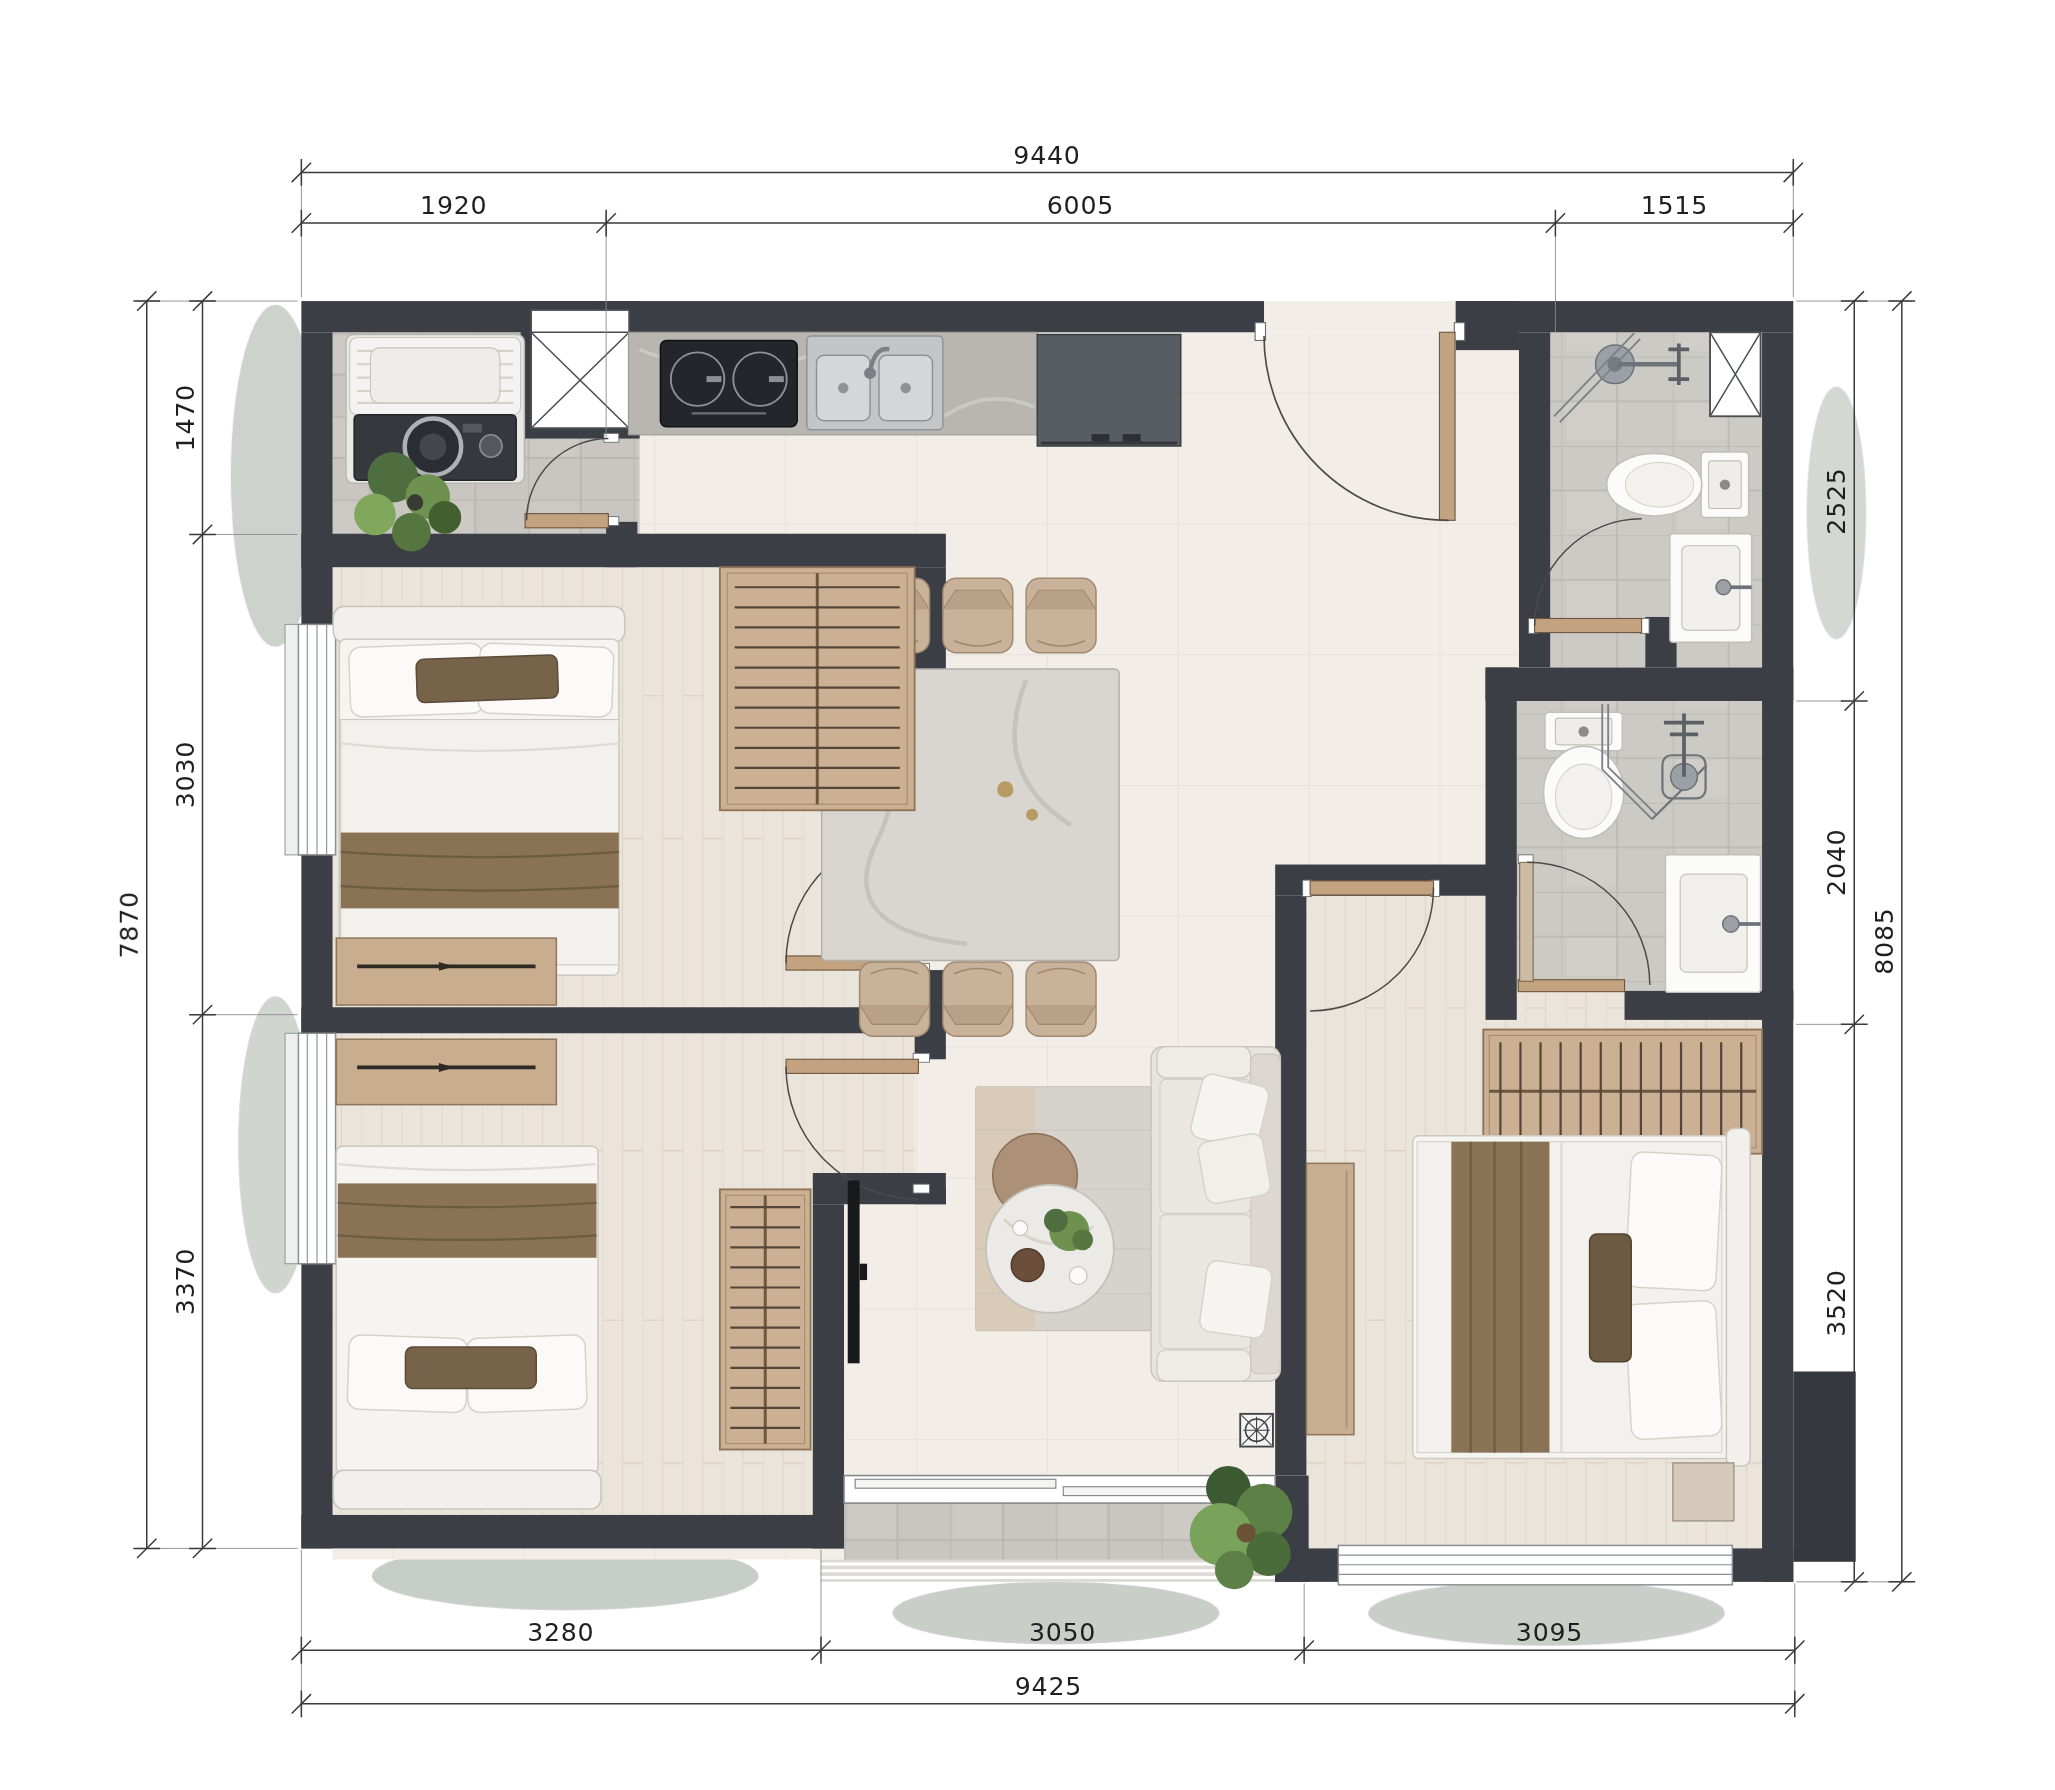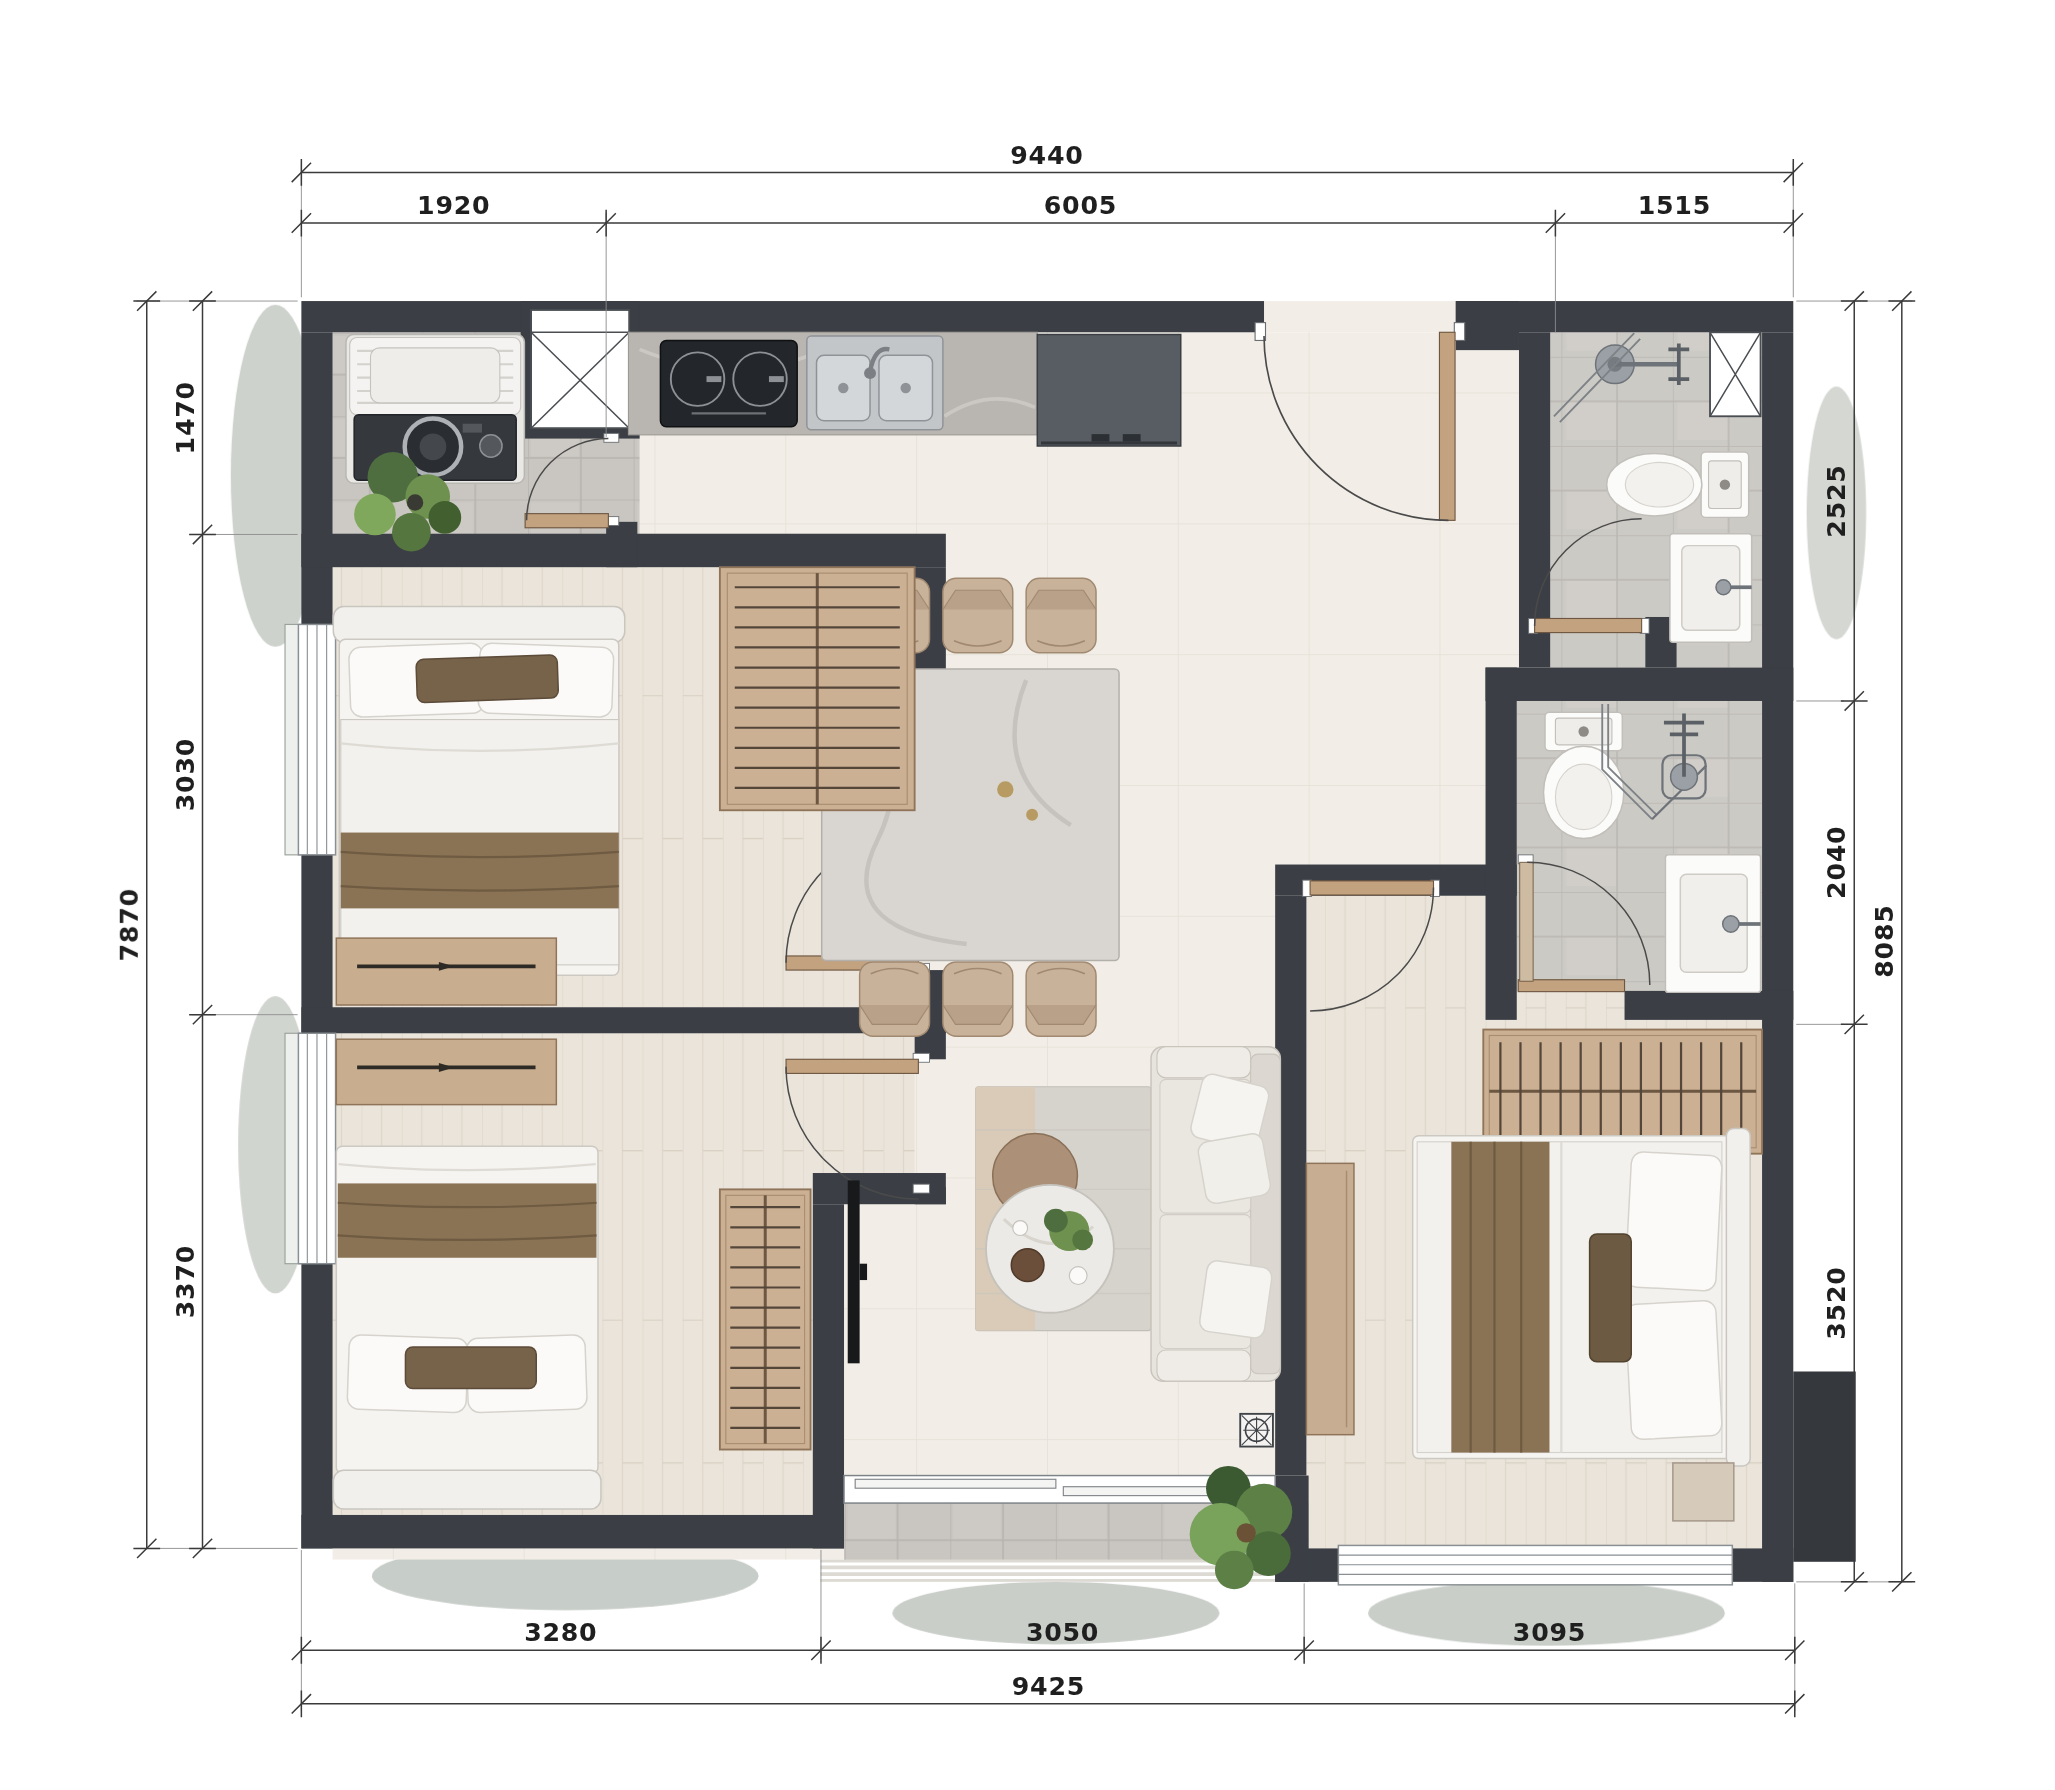--- a/index.html
+++ b/index.html
@@ -1,17 +1,17 @@
 <!DOCTYPE html>
 <html style="font-size:12px"><head>
 <meta charset="utf-8">
 <style>
   html,body{margin:0;padding:0;background:#ffffff;}
   body{width:2056px;height:1790px;position:relative;font-family:"DejaVu Sans",sans-serif;}
-  #plan-wrap{position:absolute;left:0;top:0;width:2056px;height:1790px;font-weight:bold;}
+  #plan-wrap{position:absolute;left:0;top:0;width:2056px;height:1790px;}
   svg text{font-family:"DejaVu Sans",sans-serif;fill:#1f1f1f;}
   .dim-label{font-size:34px;letter-spacing:1px;}
 </style>
 </head>
 <body>
 
 <div id="plan-wrap">
 <svg width="2056" height="1790" viewBox="0 0 2765 2408">
 <defs>
   <pattern id="tileCream" width="176" height="176" patternUnits="userSpaceOnUse">

